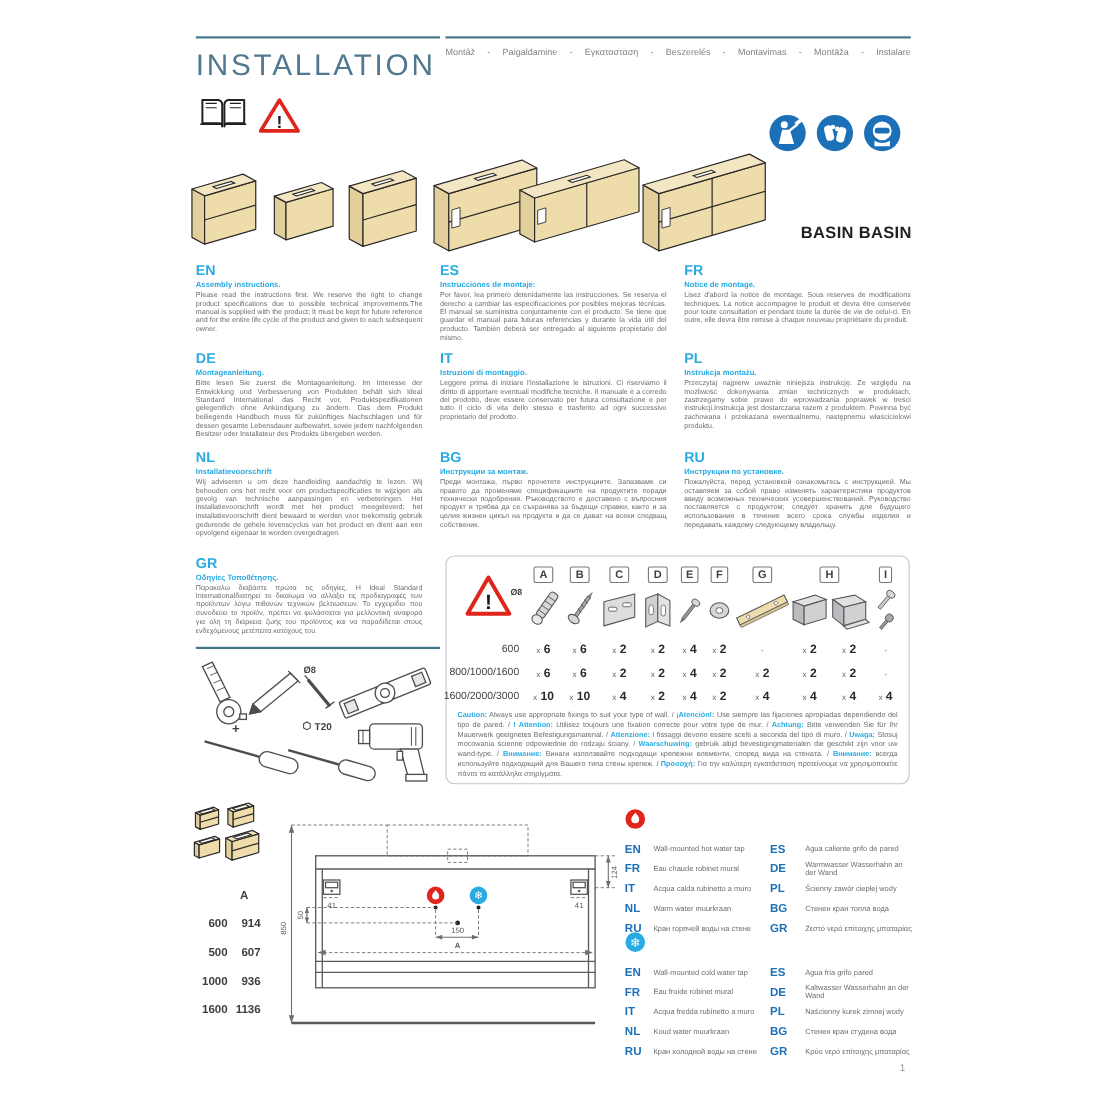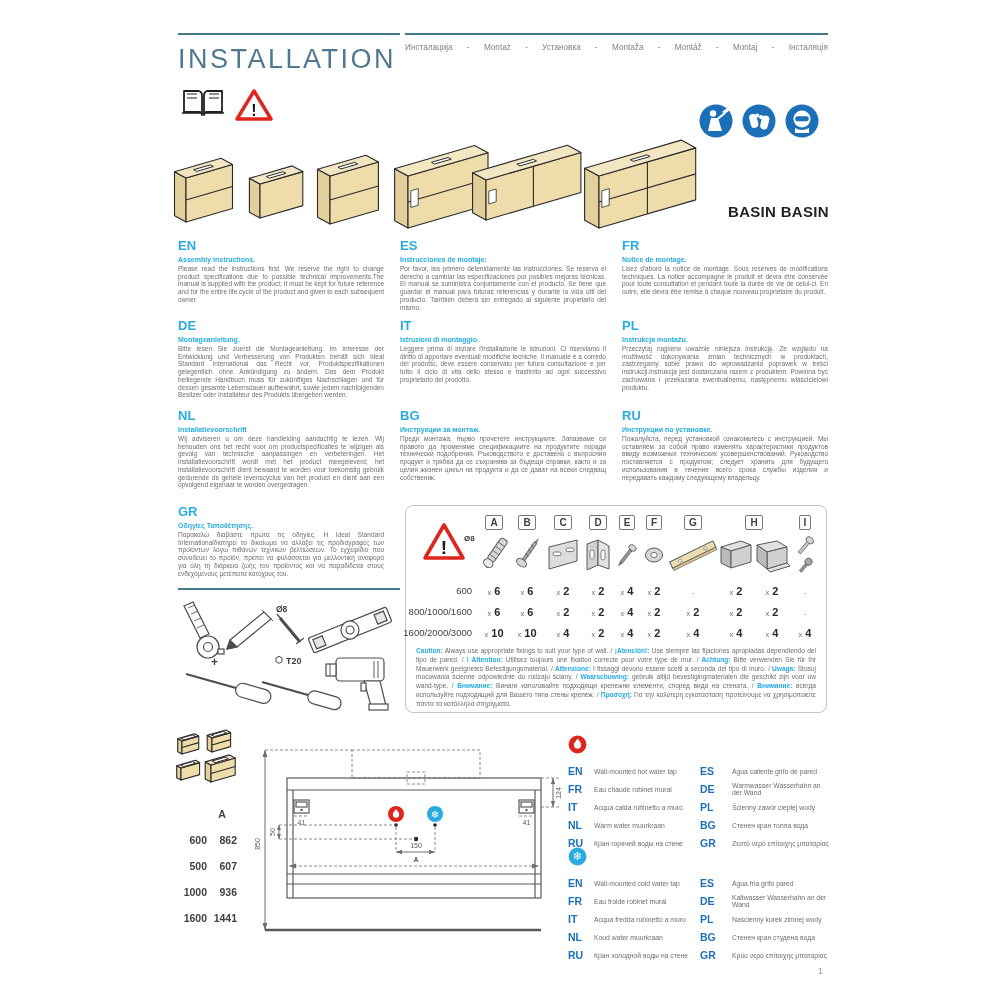--- a/index.html
+++ b/index.html
@@ -46,21 +46,21 @@
   .dim{stroke:#6d6e71;stroke-width:1;fill:none}
 </style>
 </head>
 <body>
 
 <div class="abs rule" style="left:178px;top:33px;width:222px"></div>
 <div class="abs rule" style="left:405px;top:33px;width:423px"></div>
 <div class="abs title" style="left:178px;top:44px">INSTALLATION</div>
 
 <div class="abs mlang" style="left:405px;top:41px;width:423px">
-  <div>Инсталација - Montaż - Установка - Montaža - Montáž - Montaj - Інсталяція</div>
+  <div>Montáž - Paigaldamine - Εγκατασταση - Beszerelés - Montavimas - Montāža - Instalare</div>
 </div>
 
 <svg class="abs" style="left:180px;top:86px" width="46" height="34" viewBox="0 0 46 34">
   <g fill="#fff" stroke="#231f20" stroke-width="1.8" stroke-linejoin="round">
     <path d="M4,5 H19 Q22,6 22,9 V29 Q22,26 19,26 H4 Z"></path>
     <path d="M42,5 H27 Q24,6 24,9 V29 Q24,26 27,26 H42 Z"></path>
     <path d="M7,8 H17 M7,12 H17 M29,8 H39 M29,12 H39" stroke-width="1"></path>
     <path d="M2,27 H21 M25,27 H44" stroke-width="1.4"></path>
   </g>
 </svg>
@@ -400,33 +400,33 @@
     <polygon points="43.1,40.7 56.4,36.8 53.3,35.2 40.1,39.0" fill="#fff" stroke="#2b2a29" stroke-width="1"></polygon>
   </svg>
 
 <div class="dimtable">
   <div class="dimrow">
       <span></span>
       <span class="ctr">A</span>
     </div>
   <div class="dimrow">
       <span>600</span>
-      <span>862</span>
+      <span>914</span>
     </div>
   <div class="dimrow">
       <span>500</span>
       <span>607</span>
     </div>
   <div class="dimrow">
       <span>1000</span>
       <span>936</span>
     </div>
   <div class="dimrow">
       <span>1600</span>
-      <span>1441</span>
+      <span>1136</span>
     </div>
 </div>
 
 <svg class="abs" style="left:255px;top:726px" width="312" height="228" viewBox="0 0 312 228">
 
   <line x1="10" y1="24" x2="10" y2="204" class="dim"></line>
   <polygon points="10,24 7.5,31 12.5,31" fill="#6d6e71"></polygon>
   <polygon points="10,204 7.5,197 12.5,197" fill="#6d6e71"></polygon>
   <line x1="10" y1="24" x2="97" y2="24" class="dash"></line>
   <text x="5" y="118" transform="rotate(-90 5 118)" class="dtxt" text-anchor="middle">850</text>

